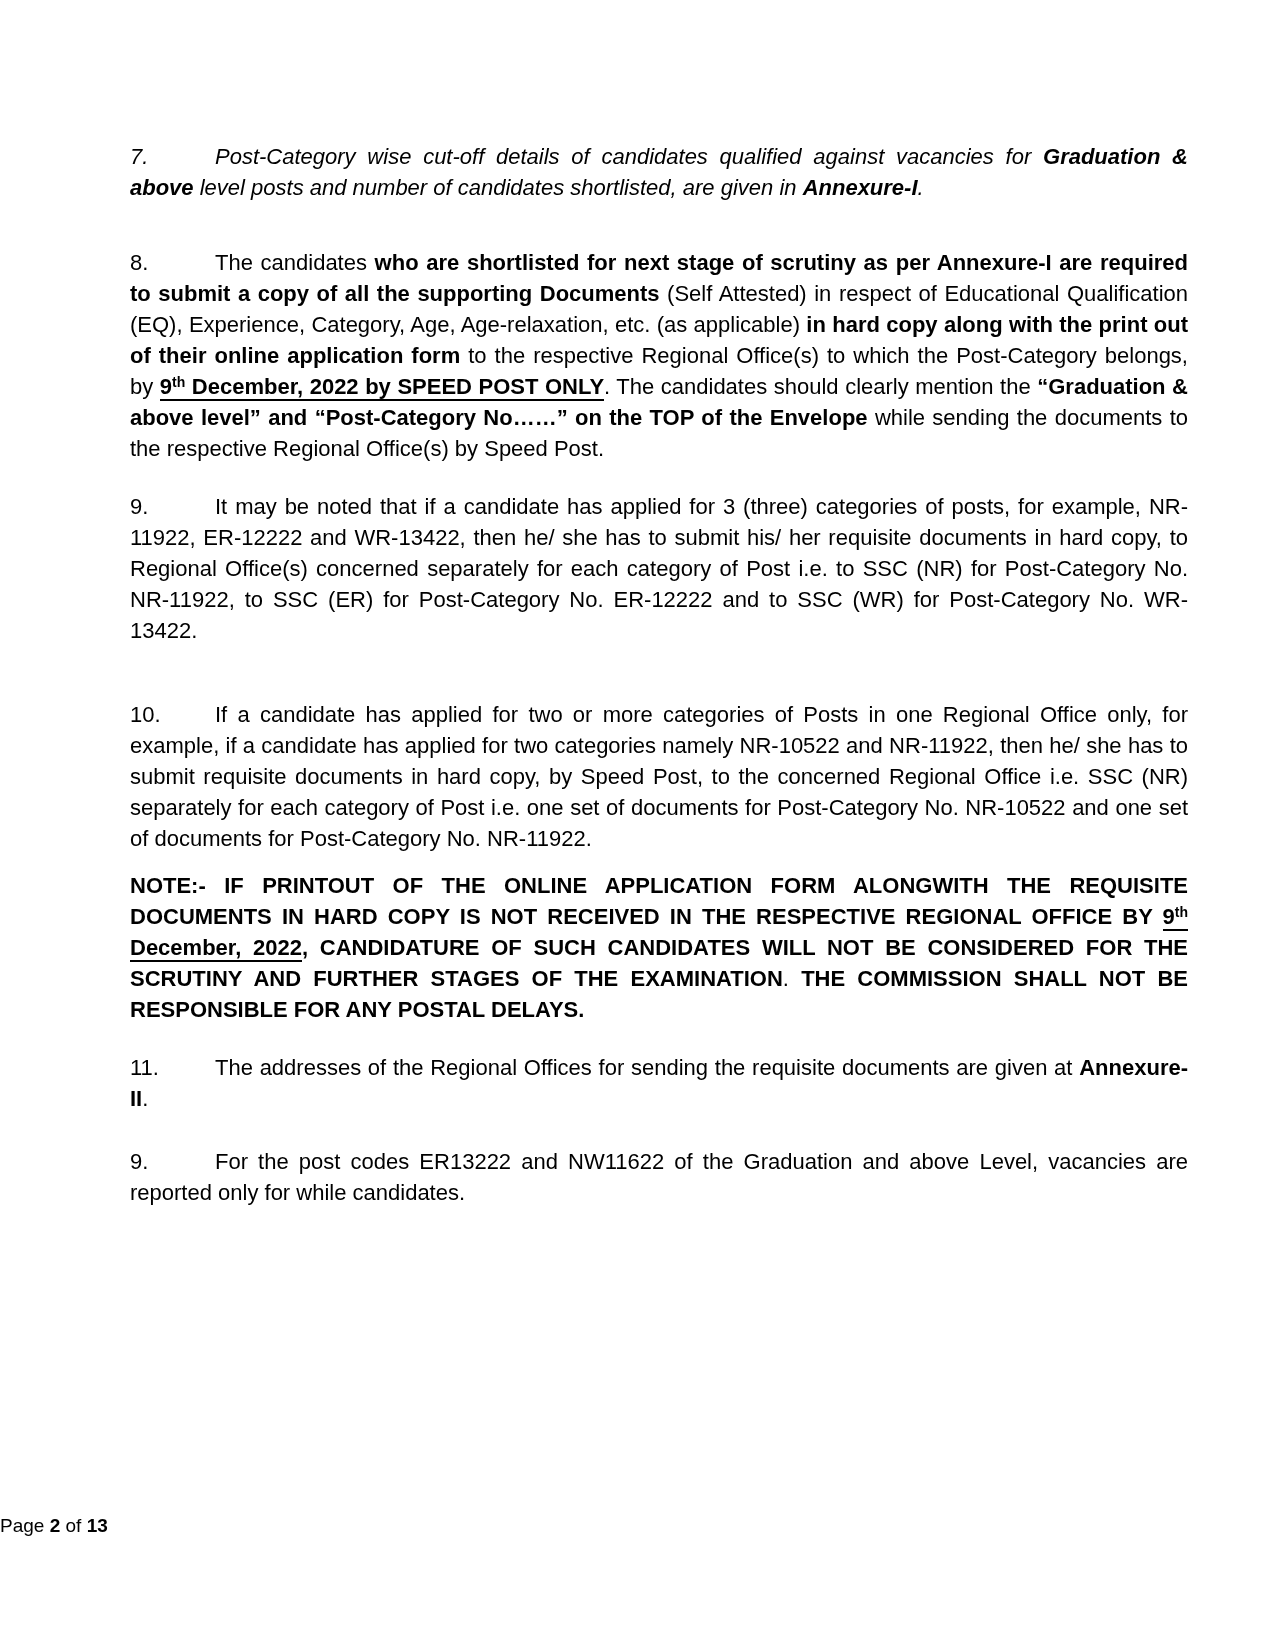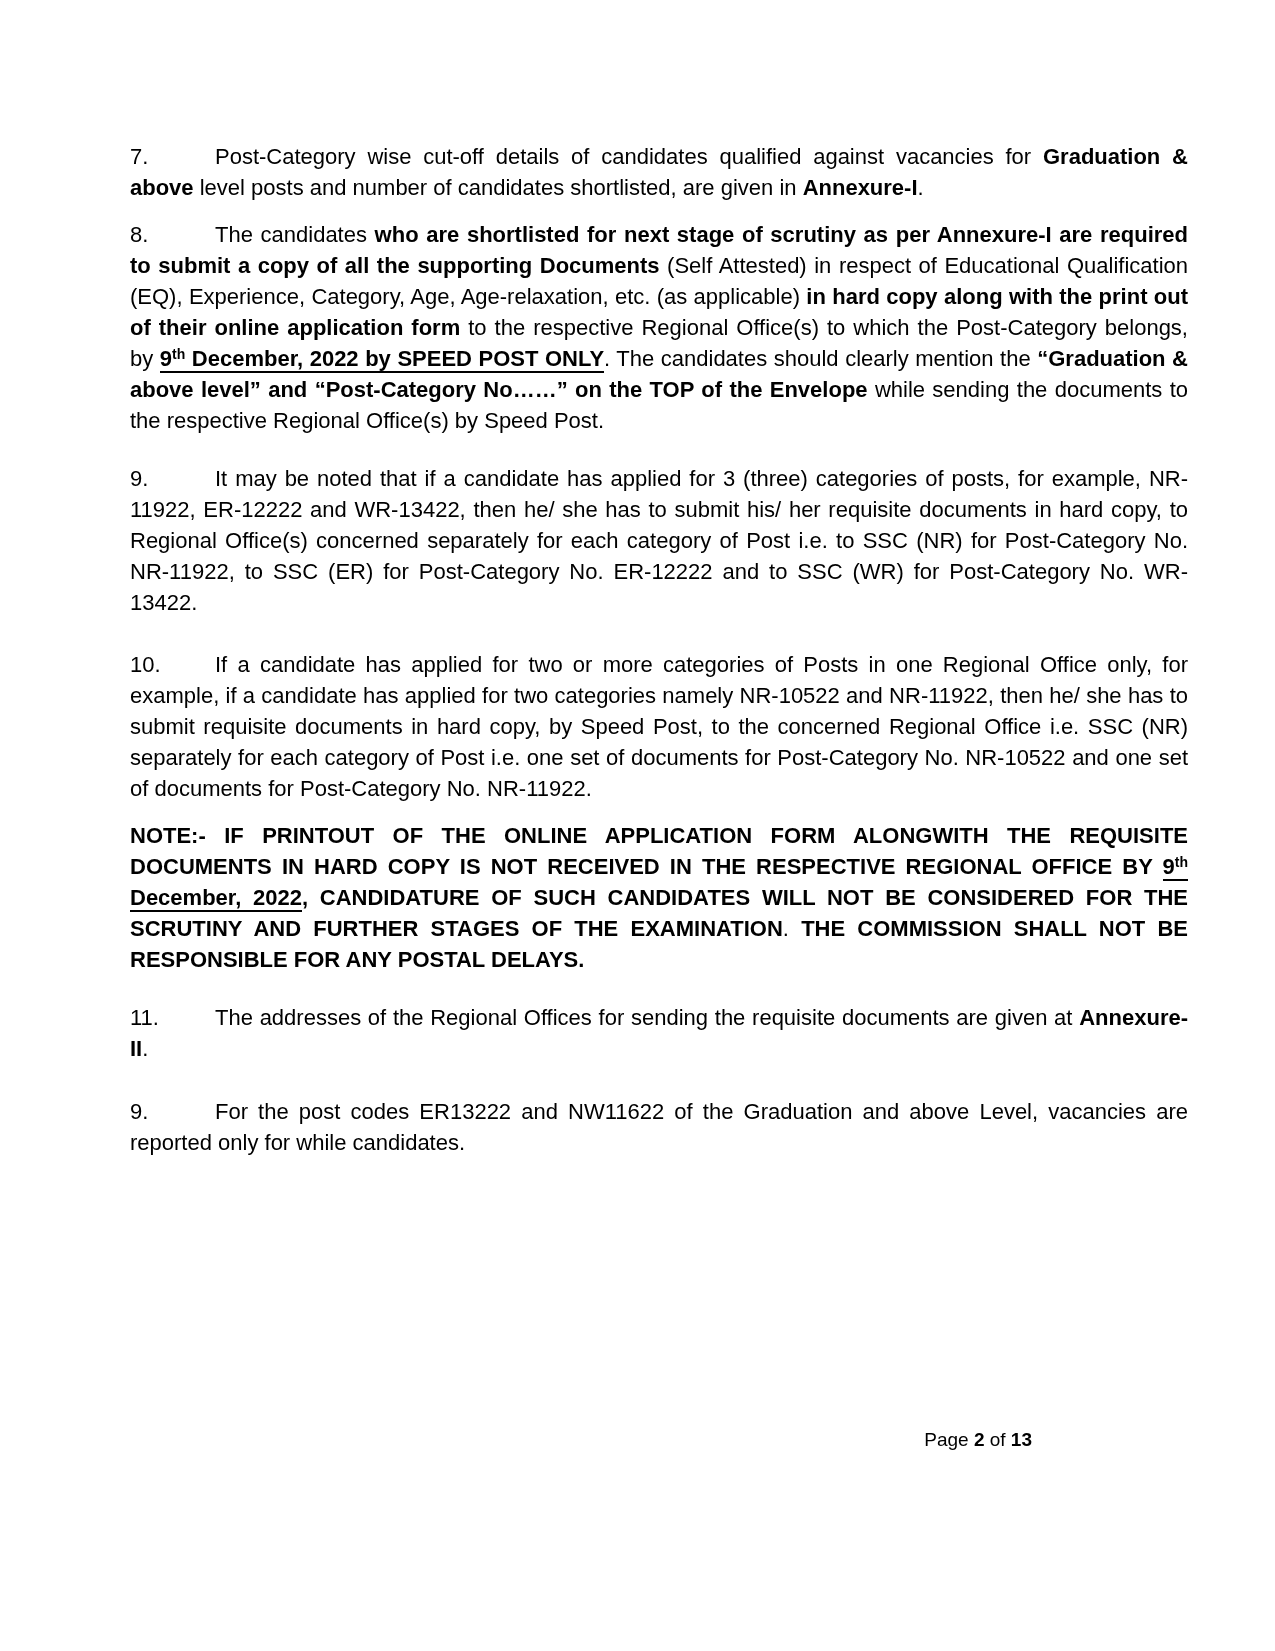--- a/index.html
+++ b/index.html
@@ -15,44 +15,44 @@
   .doc-body {
     position: absolute;
     left: 130px;
     top: 141px;
     width: 1058px;
     font-size: 22px;
     line-height: 31px;
     text-align: justify;
   }
   .para { margin: 0 0 27px 0; }
-  [data-name="paragraph-7"]  { margin-bottom: 16px; }
+  [data-name="paragraph-7"]  { margin-bottom: 44px; font-style: italic; }
   [data-name="paragraph-8"]  { margin-bottom: 27px; }
-  [data-name="paragraph-9"]  { margin-bottom: 31px; }
+  [data-name="paragraph-9"]  { margin-bottom: 53px; }
   [data-name="paragraph-10"] { margin-bottom: 16px; }
   [data-name="note-paragraph"] { margin-bottom: 27px; }
   [data-name="paragraph-11"] { margin-bottom: 32px; }
   [data-name="paragraph-12"] { margin-bottom: 45px; }
   [data-name="paragraph-13"] { margin-bottom: 0; }
   .pnum { display: inline-block; width: 85px; }
   .b { font-weight: bold; }
   .sup {
     font-size: 14px;
     position: relative;
     top: -7px;
     line-height: 0;
     margin-top: 24px;
   }
   .ug { border-bottom: 2px solid #000000; }
   .footer {
     position: absolute;
-    top: 1427px;
+    top: 1513px;
     left: 0;
     width: 1032px;
-    text-align: right;
+    text-align: left;
     font-size: 19px;
     line-height: 26px;
   }
 </style>
 </head>
 <body>
 
 <div class="doc-body" data-name="document-page">
     <div class="para" data-name="paragraph-7"><span class="pnum" data-name="paragraph-7-number">7.</span><span data-name="text-run">Post-Category wise cut-off details of candidates qualified against vacancies for </span><span class="b" data-name="bold-text-run">Graduation &amp; above</span><span data-name="text-run"> level posts and number of candidates shortlisted, are given in </span><span class="b" data-name="bold-text-run">Annexure-I</span><span data-name="text-run">.</span></div>
     <div class="para" data-name="paragraph-8"><span class="pnum" data-name="paragraph-8-number">8.</span><span data-name="text-run">The candidates </span><span class="b" data-name="bold-text-run">who are shortlisted for next stage of scrutiny as per Annexure-I are required to submit a copy of all the supporting Documents</span><span data-name="text-run"> (Self Attested) in respect of Educational Qualification (EQ), Experience, Category, Age, Age-relaxation, etc. (as applicable) </span><span class="b" data-name="bold-text-run">in hard copy along with the print out of their online application form</span><span data-name="text-run"> to the respective Regional Office(s) to which the Post-Category belongs, by </span><span class="ug" data-name="underlined-text"><span class="b" data-name="bold-text-run">9</span><span class="b sup" data-name="superscript-text">th</span><span class="b" data-name="bold-text-run"> December, 2022 by SPEED POST ONLY</span></span><span data-name="text-run">. The candidates should clearly mention the </span><span class="b" data-name="bold-text-run">“Graduation &amp; above level” and “Post-Category No……” on the TOP of the Envelope</span><span data-name="text-run"> while sending the documents to the respective Regional Office(s) by Speed Post.</span></div>

